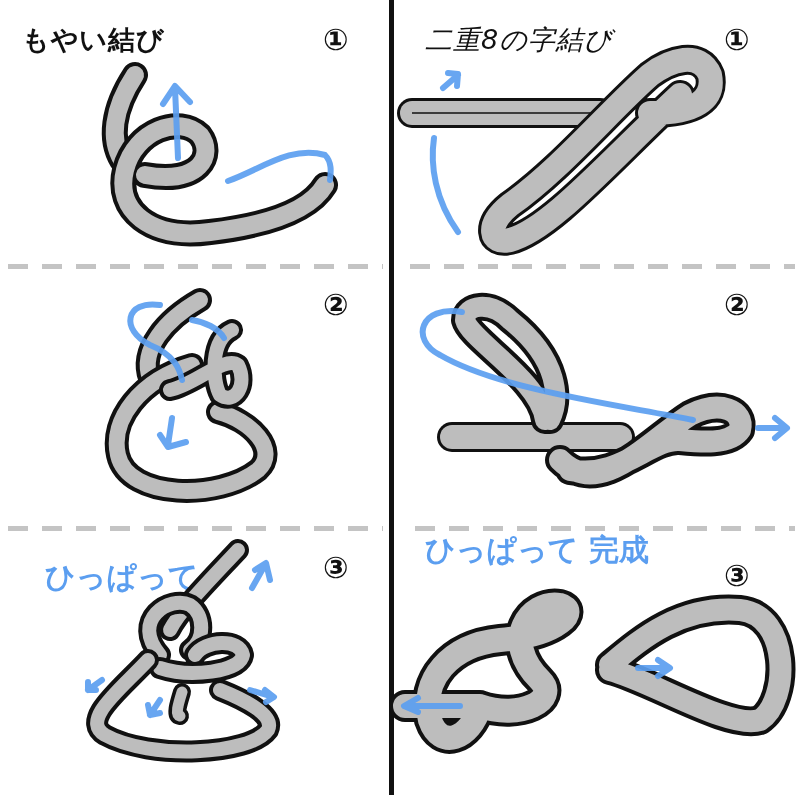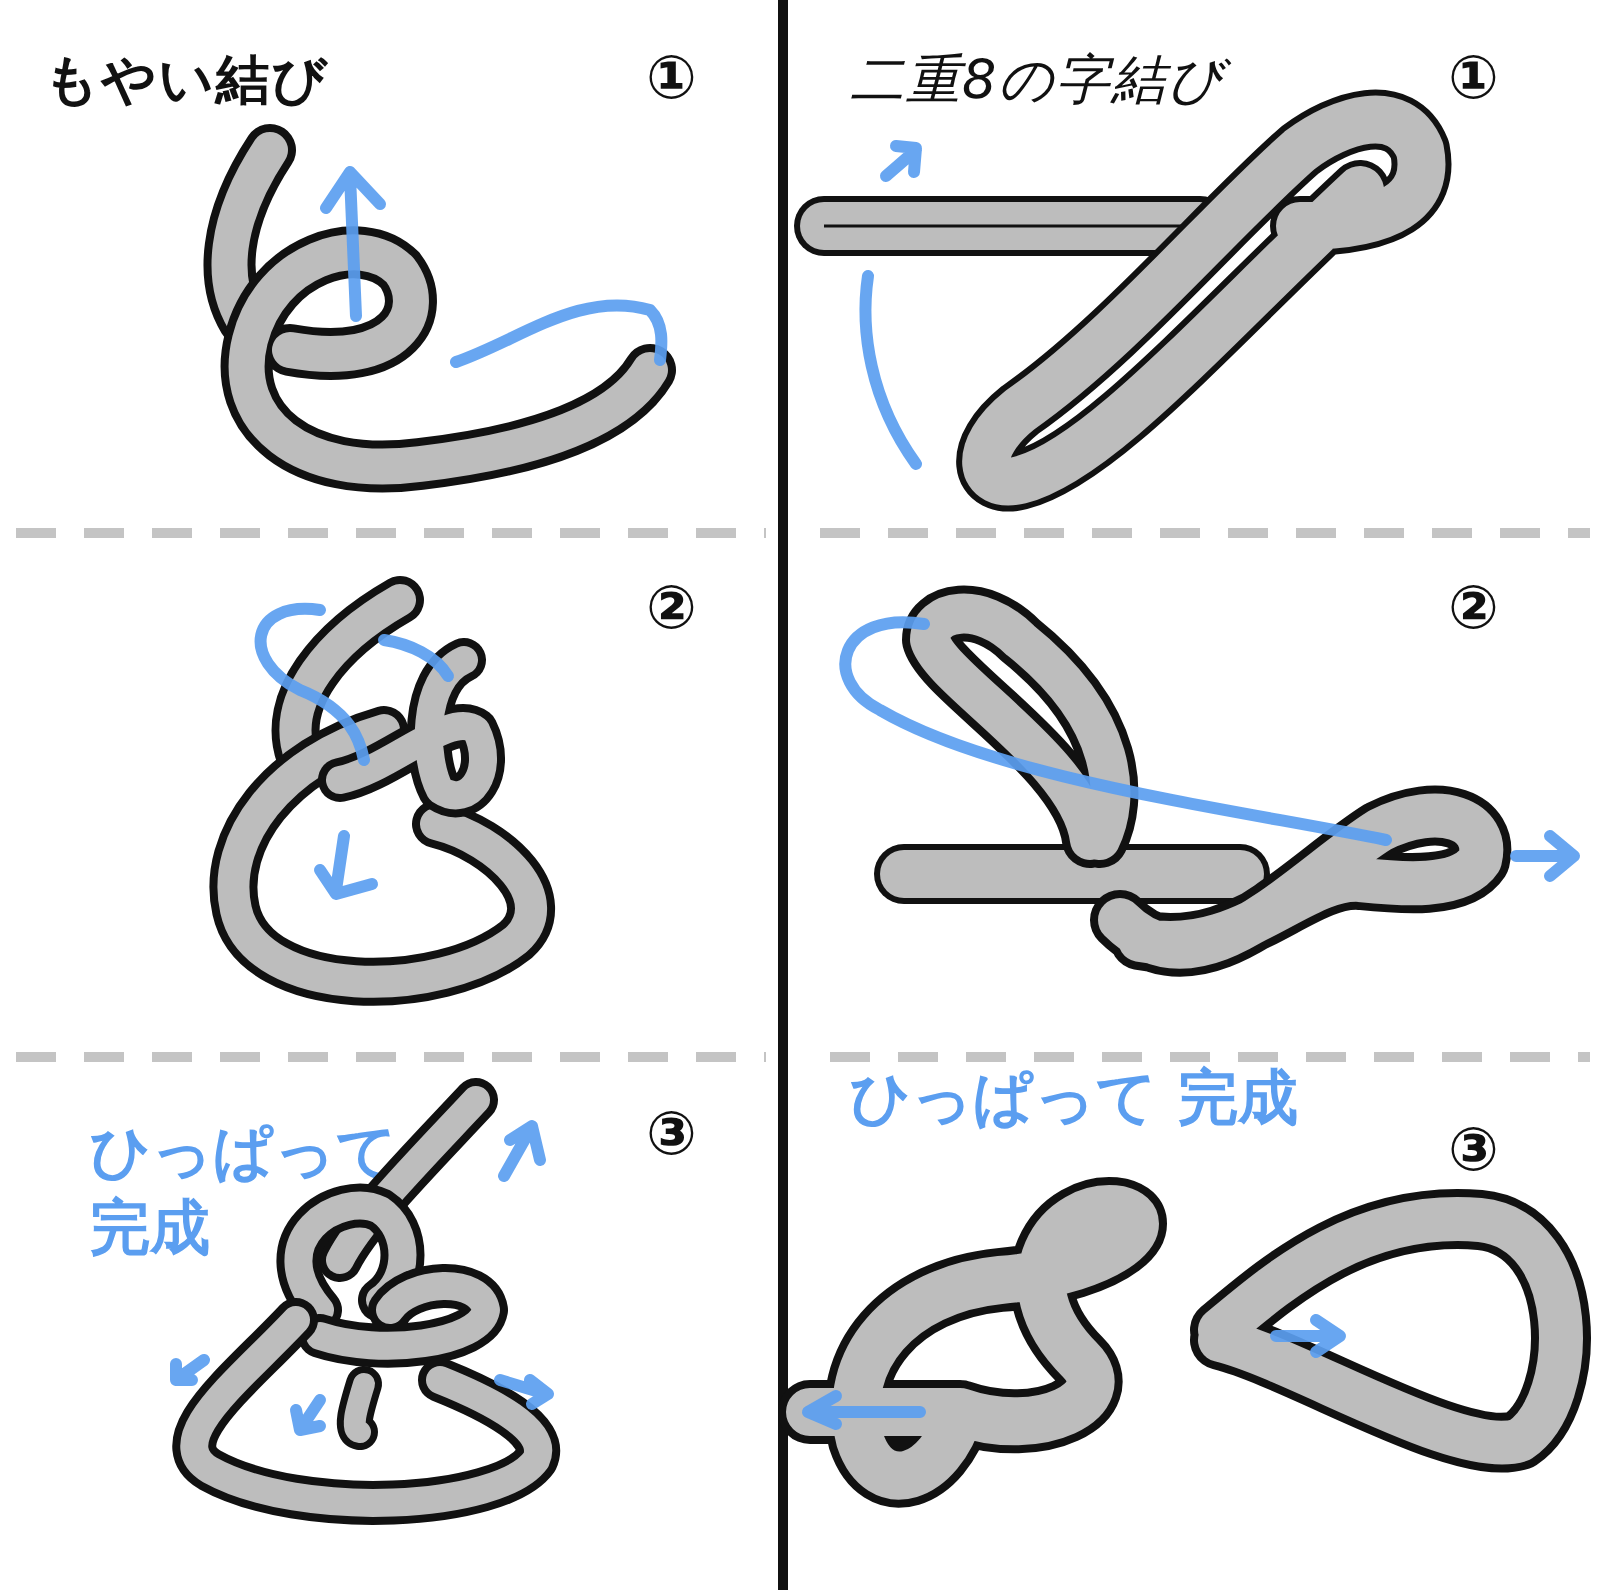--- a/index.html
+++ b/index.html
@@ -29,21 +29,20 @@
 
 <div class="step" style="left:323px;top:22px;">①</div>
 <div class="step" style="left:323px;top:287px;">②</div>
 <div class="step" style="left:323px;top:550px;">③</div>
 <div class="step" style="left:724px;top:22px;">①</div>
 <div class="step" style="left:724px;top:287px;">②</div>
 <div class="step" style="left:724px;top:558px;">③</div>
 
 <div class="note" style="left:25px;top:558px;margin-left:20px;">
   <div>ひっぱって</div>
-  <div>完成</div>
 </div>
 <div class="note" style="left:425px;top:531px;">ひっぱって 完成</div>
 
 <svg width="800" height="795" viewBox="0 0 800 795">
 
   <g>
     <path class="rope" stroke-width="26" d="M135 75 C112 110 110 140 122 160"></path>
     <path class="rope-in" stroke-width="18" d="M135 75 C112 110 110 140 122 160"></path>
     <path class="rope" stroke-width="26" d="M145 175 C200 185 215 155 200 135 C180 115 135 130 125 170 C115 210 150 240 210 232 C270 225 310 210 325 185"></path>
     <path class="rope-in" stroke-width="18" d="M145 175 C200 185 215 155 200 135 C180 115 135 130 125 170 C115 210 150 240 210 232 C270 225 310 210 325 185"></path>

